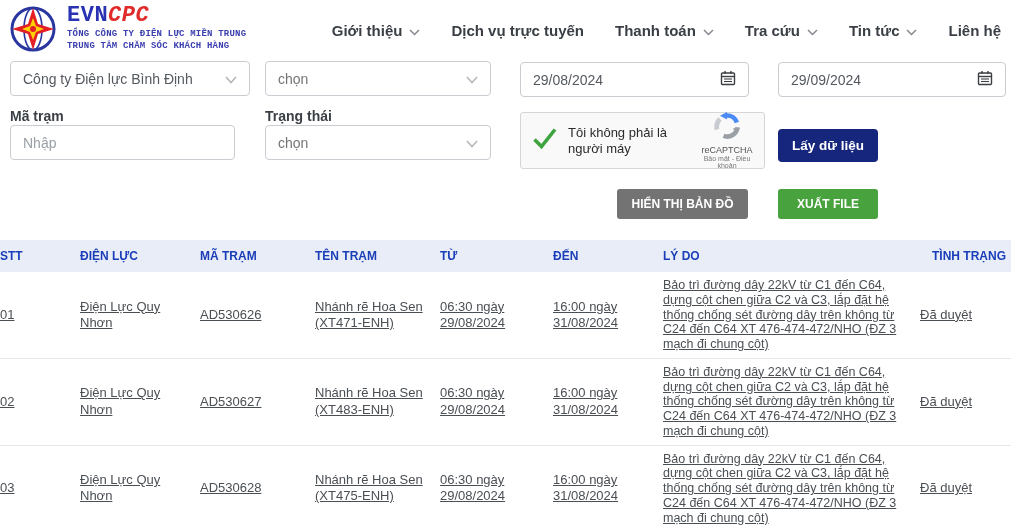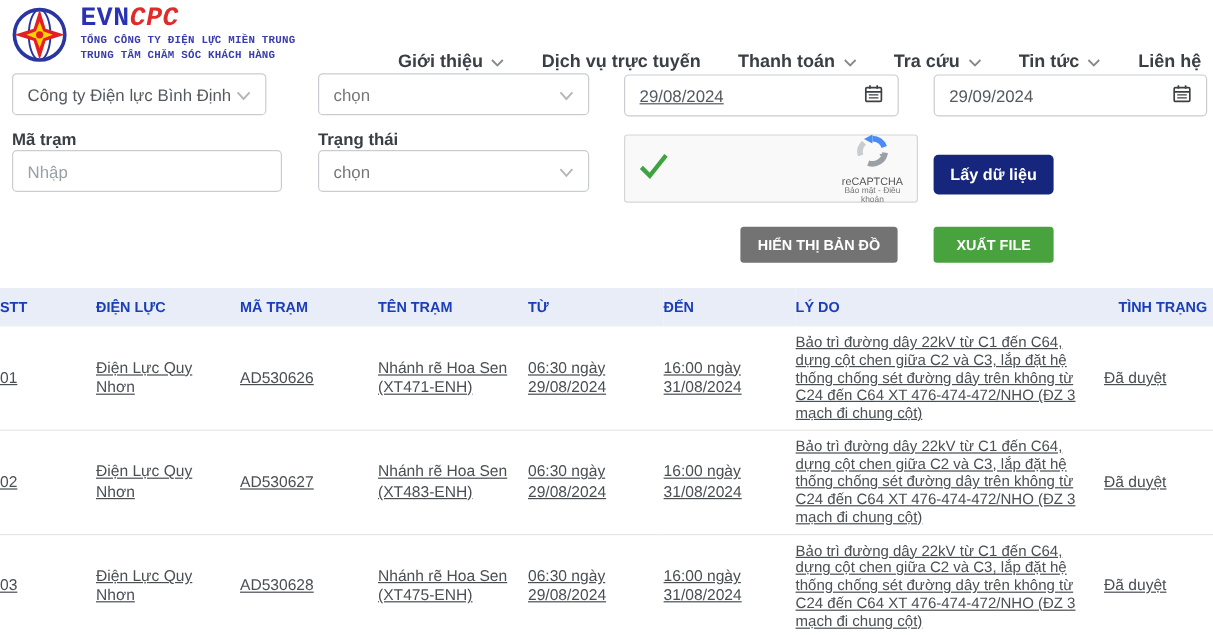--- a/index.html
+++ b/index.html
@@ -8,30 +8,30 @@
   .page { position:relative; width:1011px; height:529px; background:#fff; overflow:hidden; }
 
   
   .header { position:absolute; top:0; left:0; width:1011px; height:60px; background:#fff; }
   .logo-wrap { position:absolute; left:8px; top:4px; display:flex; align-items:flex-start; cursor:pointer; }
   .logo-text { margin-left:9px;font-family:Liberation Mono, monospace; }
   .brand-line { font-size:22px; font-weight:bold; line-height:24px; letter-spacing:.5px; }
   .brand-evn { color:#2a32b4; }
   .brand-cpc { color:#e02b2b; font-style:italic; }
   .logo-sub { font-size:9px; font-weight:bold; color:#3b3fae; line-height:12px; letter-spacing:.2px; }
-  .nav { position:absolute; right:10px; top:0; height:60px; display:flex; align-items:flex-end; gap:31px; }
+  .nav { position:absolute; right:10px; top:0; height:60px; display:flex; align-items:center; gap:31px; }
   .nav-item { display:flex; align-items:center; gap:7px; font-size:15px; font-weight:bold; color:#3a3f46; cursor:pointer; white-space:nowrap; }
 
   
   .field { position:absolute; height:35px; border:1px solid #c9cdd1; border-radius:4px; background:#fff;
            display:flex; align-items:center; padding:0 12px; font-size:14px; color:#54595f; cursor:pointer; }
   .field .grow { flex:1 1 auto; }
-  .sel-company { left:10px;  top:61px;  width:212px; }
+  .sel-company { left:10px;  top:61px;  width:240px; }
   .sel-district{ left:265px; top:61px;  width:226px; color:#757575; }
-  .date-from   { left:520px; top:62px;  width:229px;text-decoration:underline; }
+  .date-from   { left:520px; top:62px;  width:229px; }
   .date-to     { left:778px; top:62px;  width:228px; }
   .sel-status  { left:265px; top:125px; width:226px; color:#757575; }
   .form-label { position:absolute; font-size:14px; font-weight:bold; color:#3a3f46; }
   .lbl-matram { left:10px;  top:108px; }
   .lbl-status { left:265px; top:108px; }
   .txt-input { position:absolute; left:10px; top:125px; width:225px; height:35px; border:1px solid #c9cdd1;
                border-radius:4px; padding:0 12px; font-size:14px; color:#54595f; outline:none;
                font-family:"Liberation Sans", sans-serif; }
   .txt-input::placeholder { color:#9aa0a6; }
 
@@ -170,20 +170,21 @@
           <path d="M1 1 L6 6.5 L11 1" stroke="#b3b7bb" stroke-width="1.6" fill="none"></path>
         </svg></span>
   </div>
 
   <div class="captcha">
     <span>
       <svg width="27" height="27" viewBox="0 0 27 27">
           <path d="M3.5 14.5 L10.5 21.5 L24 4.5" stroke="#3fa43f" stroke-width="3.6" fill="none"></path>
         </svg>
     </span>
+    <div class="captcha-label">Tôi không phải là người máy</div>
     <div class="rc-logo">
       <span>
         <svg width="28" height="28" viewBox="0 0 48 48">
           <g fill="none" stroke-width="8">
             <path d="M24 6 A18 18 0 0 1 41 18" stroke="#4c8bf5"></path>
             <path d="M42 26 A18 18 0 0 1 18 41" stroke="#9aa0a6"></path>
             <path d="M7 30 A18 18 0 0 1 12 12" stroke="#c8ccd0"></path>
           </g>
           <polygon points="24,0 24,13 12,6.5" fill="#4c8bf5"></polygon>
           <polygon points="46,28 34,28 40,38" fill="#9aa0a6"></polygon>

